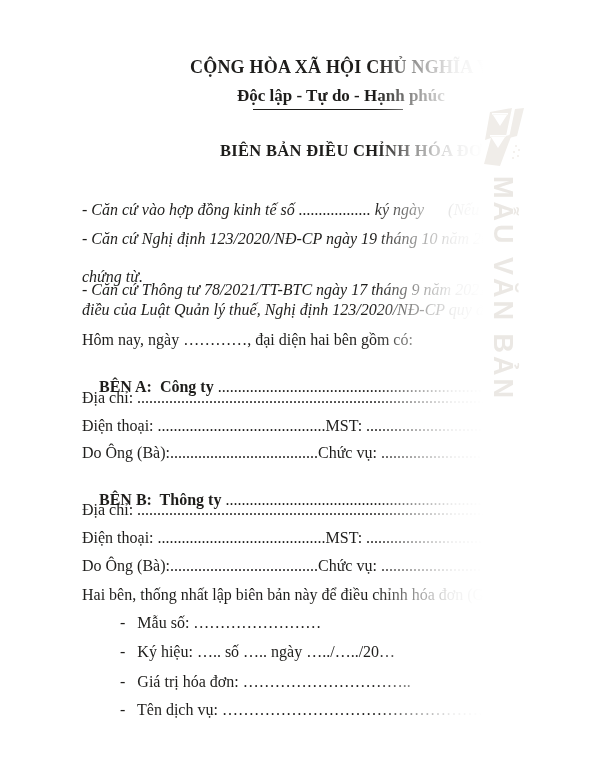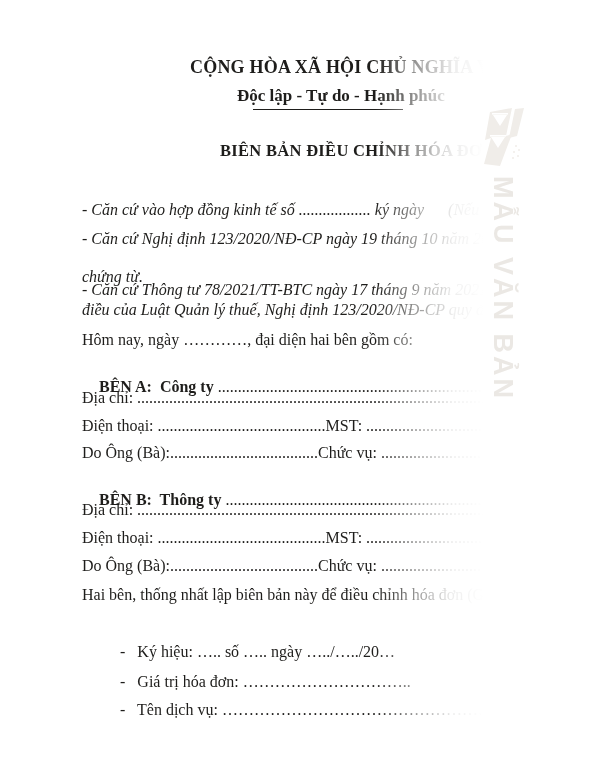--- a/index.html
+++ b/index.html
@@ -84,20 +84,21 @@
 
   <div class="line" style="left:83px;top:473px;">
     <span class="b">BÊN B:  Thông ty </span><span>...........................................................................</span>
   </div>
   <div class="line" style="left:82px;top:501px;">Địa chỉ: ..........................................................................................</div>
   <div class="line" style="left:82px;top:529px;">Điện thoại: ..........................................MST: ..............................</div>
   <div class="line" style="left:82px;top:557px;">Do Ông (Bà):.....................................Chức vụ: .........................</div>
 
   <div class="line" style="left:82px;top:586px;">Hai bên, thống nhất lập biên bản này để điều chỉnh hóa đơn (GTGT) số ………</div>
 
+  <div class="line" style="left:120px;top:614px;">-   Mẫu số: ……………………</div>
   <div class="line" style="left:120px;top:643px;">-   Ký hiệu: ….. số ….. ngày …../…../20…</div>
   <div class="line" style="left:120px;top:673px;">-   Giá trị hóa đơn: …………………………..</div>
   <div class="line" style="left:120px;top:701px;">-   Tên dịch vụ: …………………………………………………………</div>
 
   <div class="fade-overlay"></div>
 
   <svg class="watermark-logo" width="52" height="62" viewBox="0 0 52 62">
     <path fill="#f0ede9" d="M14,6 L36,2 L30,30 L36,28 L24,60 L8,58 L15,32 L9,34 Z" style="fill: rgb(240, 237, 233);"></path>
     <path fill="#f0ede9" d="M39,3 L48,2 L41,30 L33,32 Z" style="fill: rgb(240, 237, 233);"></path>
     <g fill="#ffffff">

